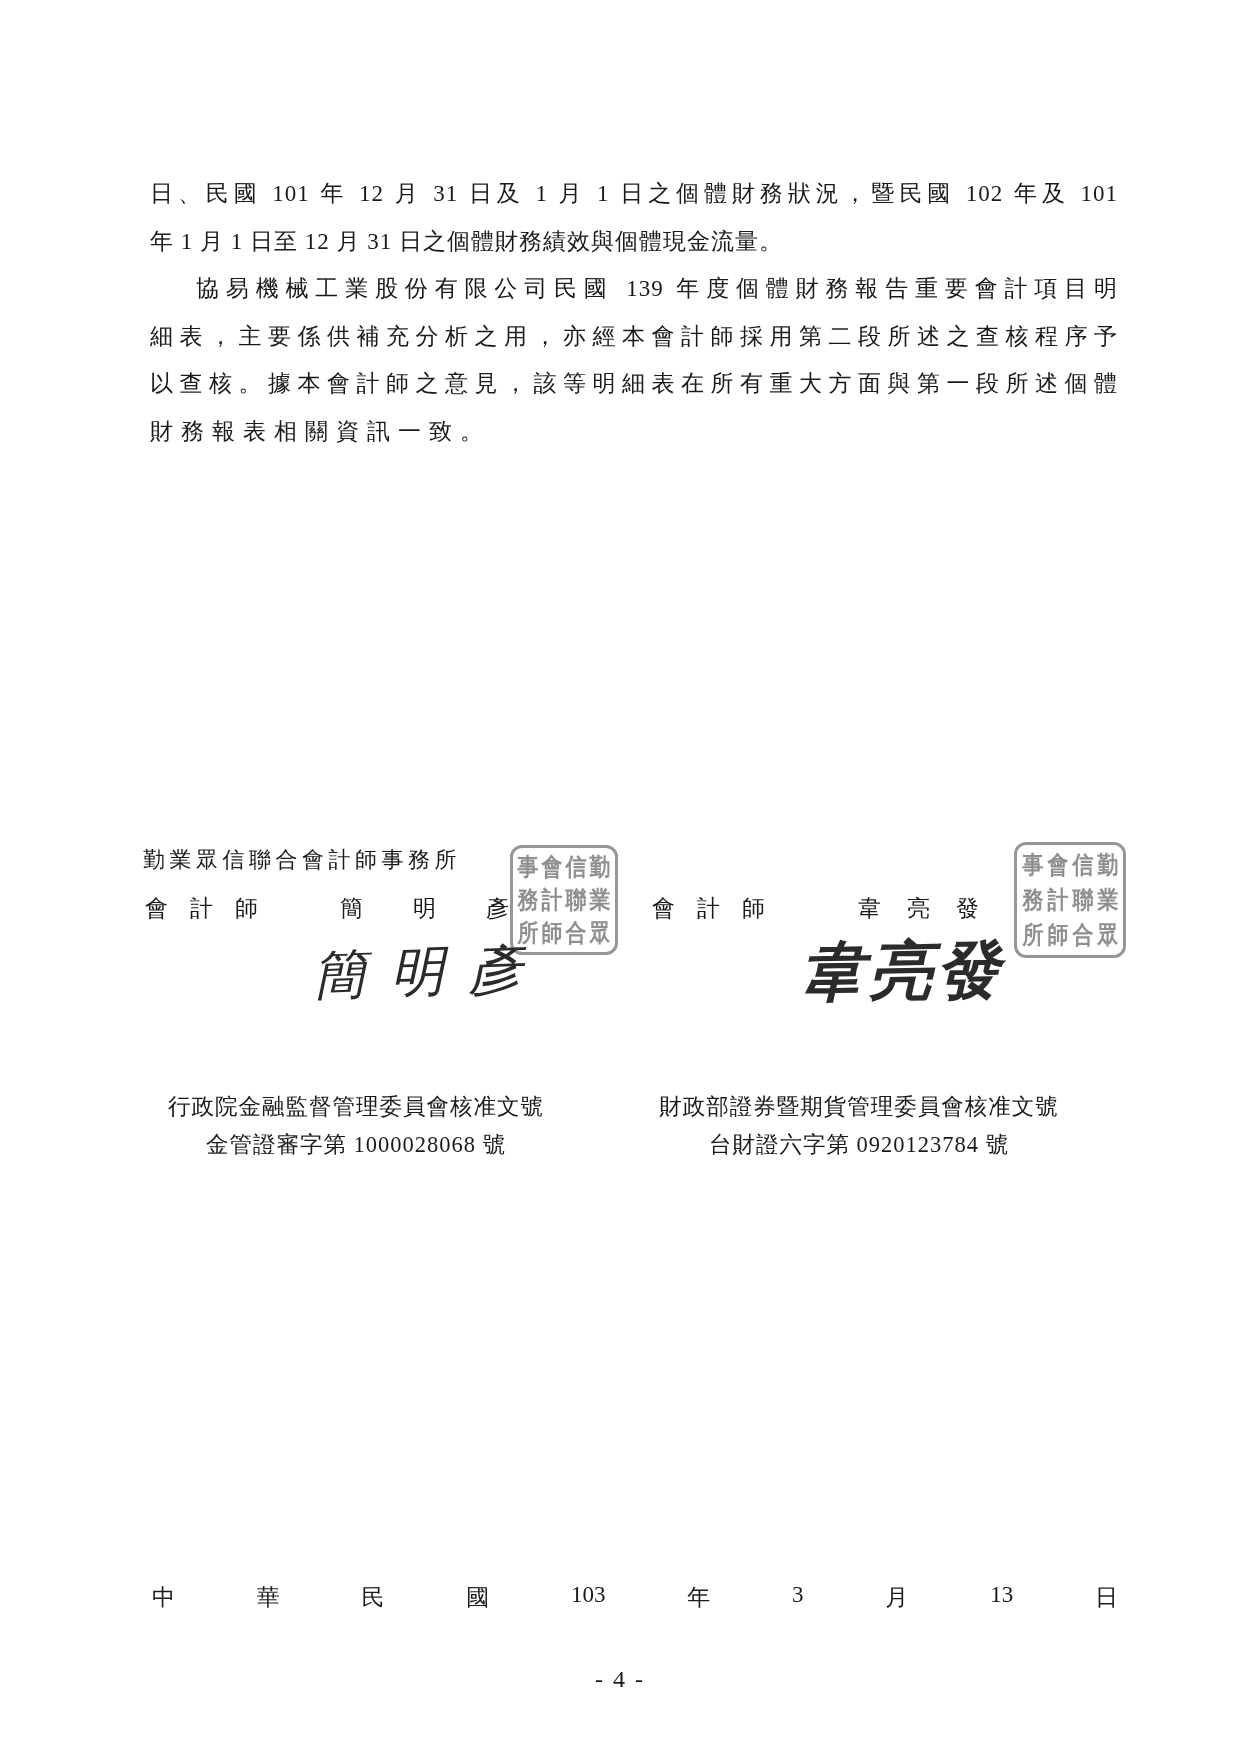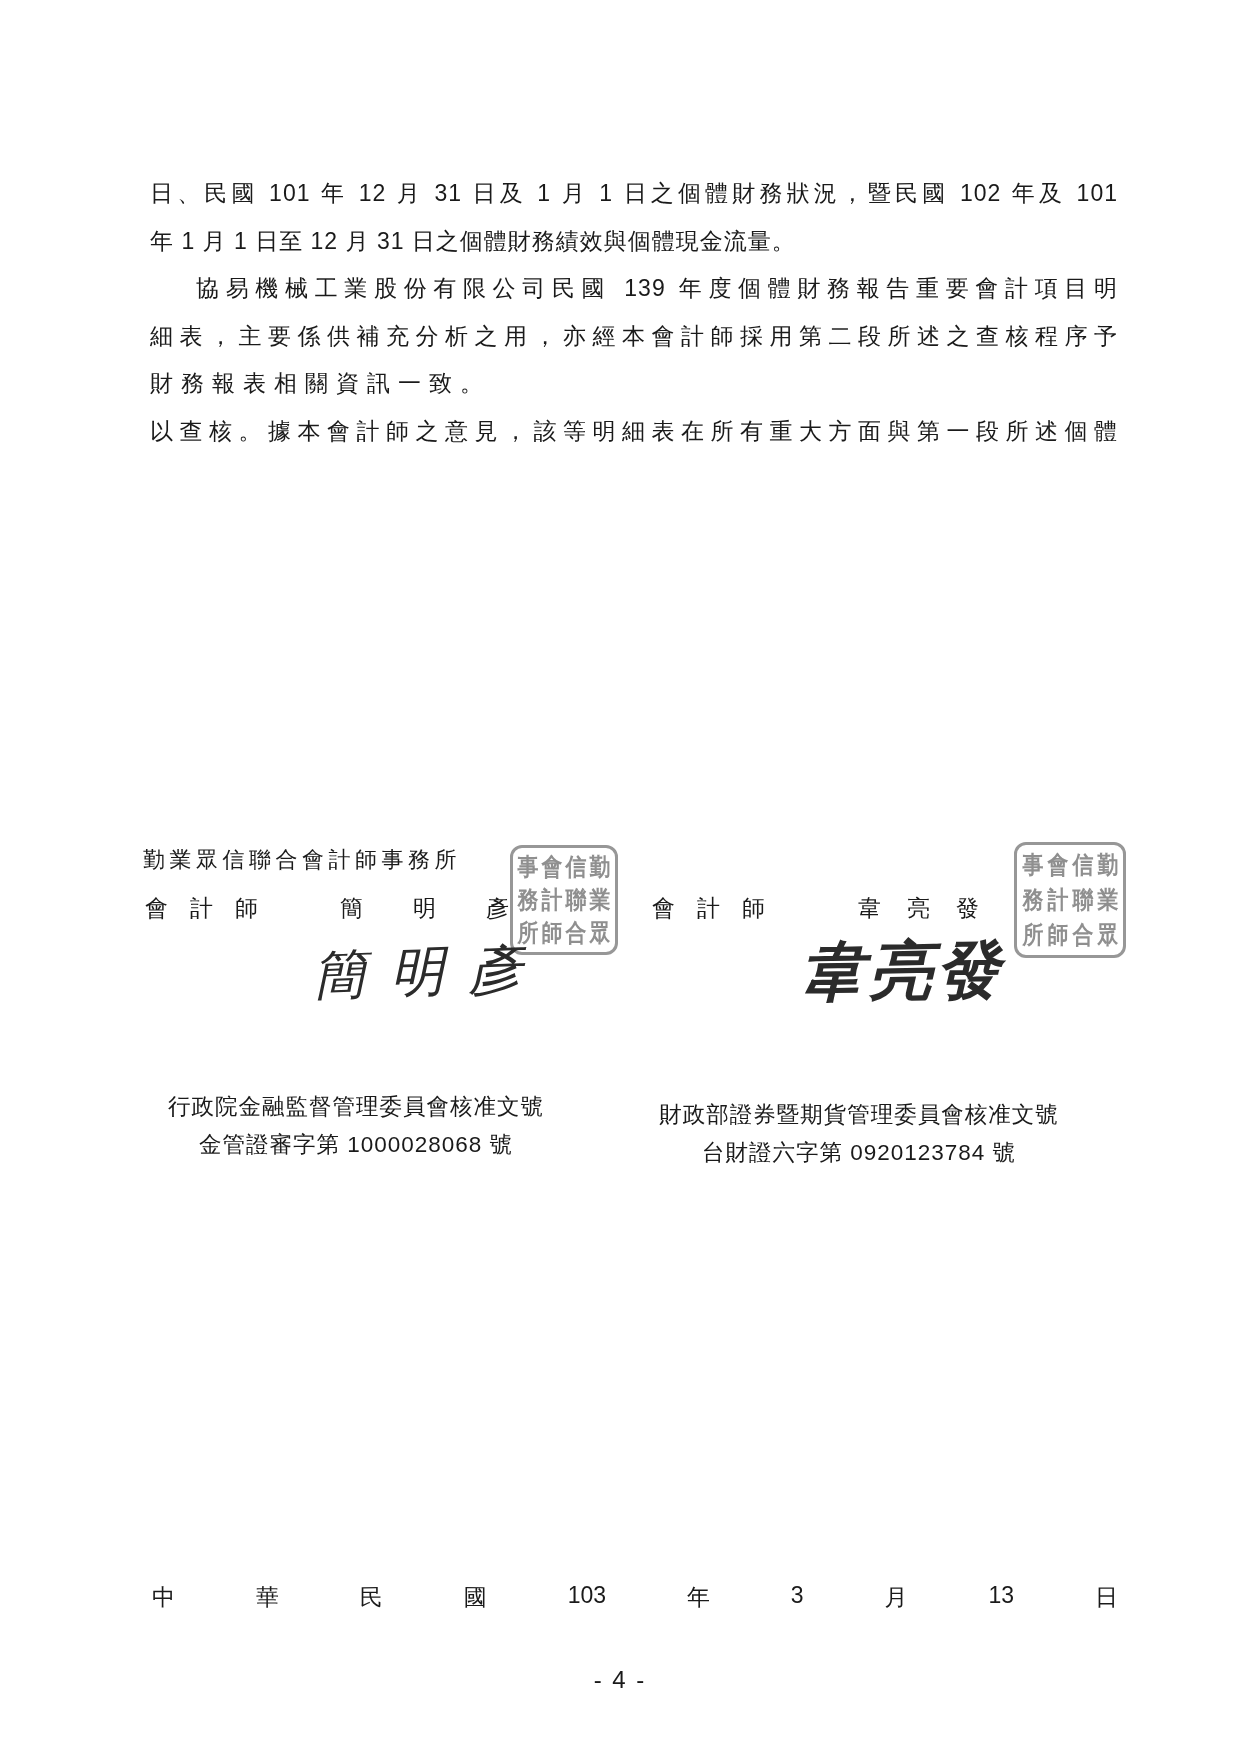--- a/index.html
+++ b/index.html
@@ -3,21 +3,21 @@
 <meta charset="utf-8">
 <style>
   html, body { margin: 0; padding: 0; background: #e8e8e8; }
   .page {
     position: relative;
     width: 1240px;
     height: 1755px;
     margin: 0 auto;
     background: #ffffff;
     color: #1a1a1a;
-    font-family: Liberation Sans, sans-serif;
+    font-family: Liberation Serif, serif;
     overflow: hidden;
   }
   
   .body-text {
     position: absolute;
     left: 150px;
     top: 170px;
     width: 968px;
     font-size: 23px;
     line-height: 47.5px;
@@ -94,21 +94,21 @@
   .approval {
     position: absolute;
     top: 1088px;
     font-size: 22.5px;
     line-height: 38px;
     text-align: center;
     letter-spacing: 1px;
     white-space: nowrap;
   }
   .approval-left  { left: 148px; width: 382px; margin-left: 17px; }
-  .approval-right { left: 648px; width: 422px; margin-top: 8px; }
+  .approval-right { left: 648px; width: 422px; }
   
   .date-row {
     position: absolute;
     left: 152px;
     top: 1582px;
     width: 966px;
     display: flex;
     justify-content: space-between;
     font-size: 23px;
   }
@@ -126,22 +126,22 @@
 </head>
 <body>
 
 <div class="page">
 
   <div class="body-text">
     <div class="line justify">日、民國 101 年 12 月 31 日及 1 月 1 日之個體財務狀況，暨民國 102 年及 101</div>
     <div class="line">年 1 月 1 日至 12 月 31 日之個體財務績效與個體現金流量。</div>
     <div class="line justify indent">協易機械工業股份有限公司民國 139 年度個體財務報告重要會計項目明</div>
     <div class="line justify">細表，主要係供補充分析之用，亦經本會計師採用第二段所述之查核程序予</div>
+    <div class="line justify">以查核。據本會計師之意見，該等明細表在所有重大方面與第一段所述個體</div>
     <div class="line wide">財務報表相關資訊一致。</div>
-    <div class="line justify">以查核。據本會計師之意見，該等明細表在所有重大方面與第一段所述個體</div>
   </div>
 
   <div class="firm-name">勤業眾信聯合會計師事務所</div>
 
   <div class="role-row role-left">
     <span class="role">會計師</span>
   </div>
   <div class="cpa-name-1">簡明彥</div>
 
   <div class="role-row role-right">

